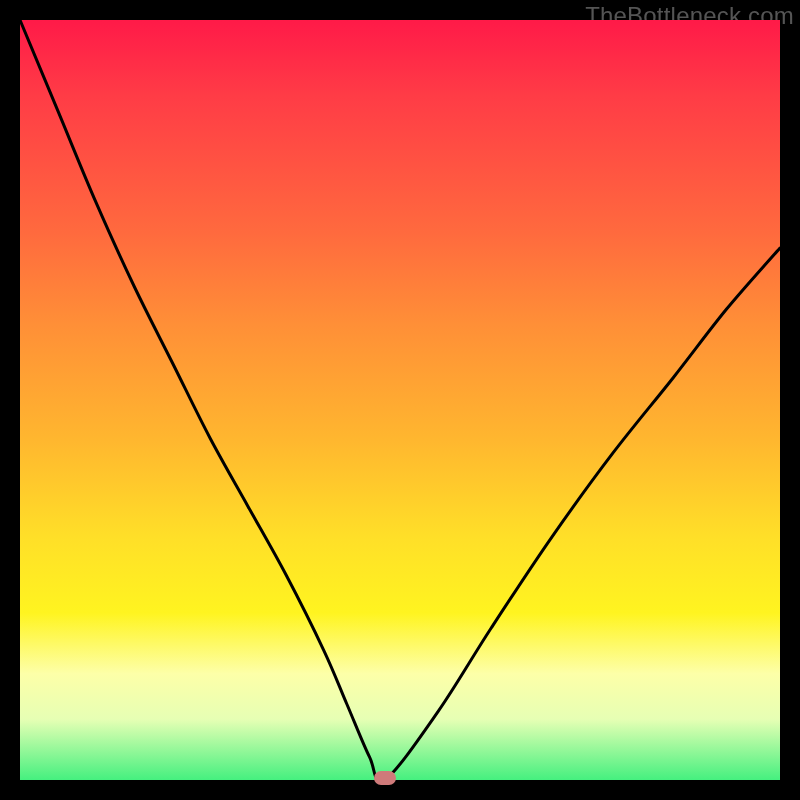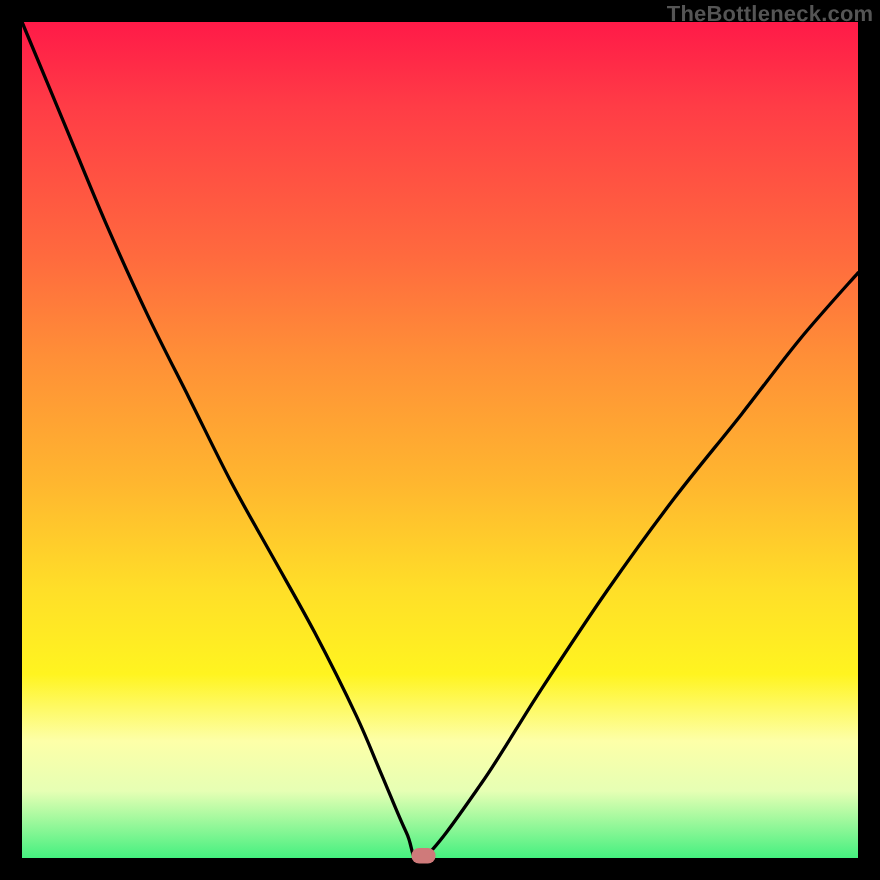--- a/index.html
+++ b/index.html
@@ -44,22 +44,22 @@
     top: 0;
     width: 760px;
     height: 760px;
     overflow: visible;
   }
   .watermark {
     position: absolute;
     top: 2px;
     right: 6px;
     color: #555;
-    font-size: 20px;
-    font-weight: 700;
+    font-size: 24px;
+    font-weight: 400;
     letter-spacing: 0.2px;
   }
   .marker {
     position: absolute;
     width: 22px;
     height: 14px;
     background: #cf7a7a;
     border-radius: 7px;
   }
 </style>

